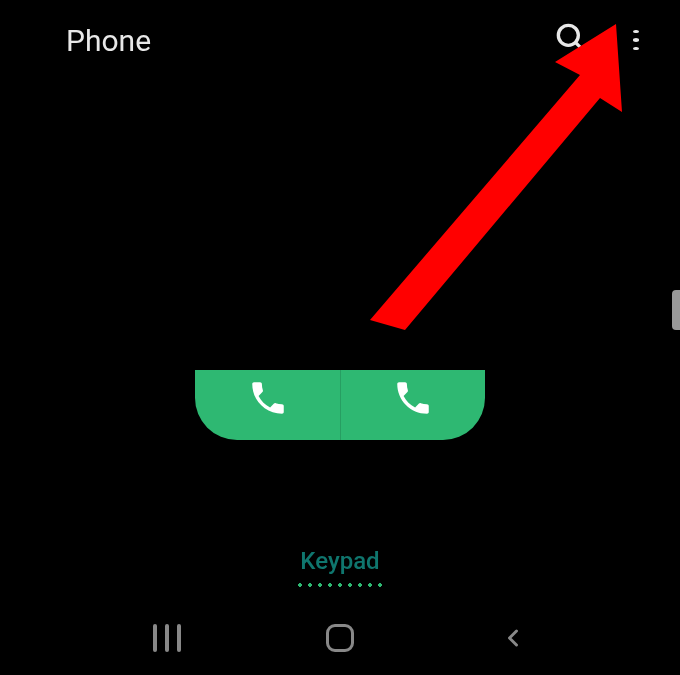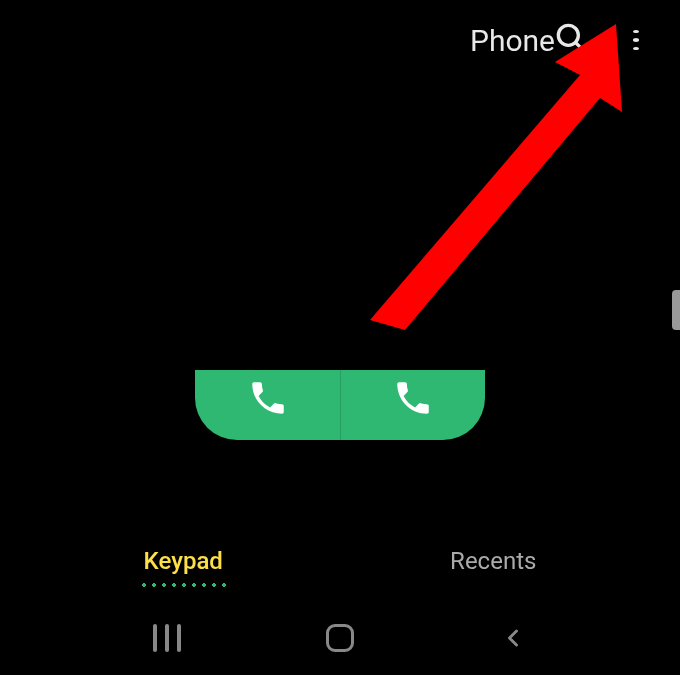--- a/index.html
+++ b/index.html
@@ -11,22 +11,22 @@
       width: 680px;
       height: 675px;
       background: #000;
       font-family: -apple-system, BlinkMacSystemFont, 'Segoe UI', Roboto, sans-serif;
       position: relative;
       overflow: hidden;
     }
     .header {
       display: flex;
       align-items: center;
-      justify-content: flex-end;
-      padding: 20px 30px 20px 45px;
+      justify-content: space-between;
+      padding: 20px 30px 20px 66px;
       height: 80px;
     }
     .app-title {
       color: #e8e8e8;
       font-size: 30px;
       font-weight: 400;
     }
     .header-actions {
       display: flex;
       align-items: center;
@@ -103,21 +103,21 @@
     }
     .tab {
       color: #aaa;
       font-size: 24px;
       font-weight: 400;
       cursor: pointer;
       padding: 10px 5px;
       position: relative;
     }
     .tab.active {
-      color: #fde047;
+      color: #0f766e;
       font-weight: 500;
     }
     .tab.active::after {
       content: '';
       position: absolute;
       bottom: -2px;
       left: 0;
       right: 0;
       height: 4px;
       background-image: radial-gradient(circle, #2eb872 2px, transparent 2px);
@@ -207,21 +207,20 @@
   </div>
   <div class="call-button">
     <svg class="phone-icon" viewBox="0 0 24 24" fill="currentColor">
       <path d="M6.62 10.79c1.44 2.83 3.76 5.14 6.59 6.59l2.2-2.2c.27-.27.67-.36 1.02-.24 1.12.37 2.33.57 3.57.57.55 0 1 .45 1 1V20c0 .55-.45 1-1 1-9.39 0-17-7.61-17-17 0-.55.45-1 1-1h3.5c.55 0 1 .45 1 1 0 1.25.2 2.45.57 3.57.11.35.03.74-.25 1.02l-2.2 2.2z"></path>
     </svg>
   </div>
 </div>
 
 <div class="tabs">
   <div class="tab active">Keypad</div>
-  <div class="tab">Recents</div>
 </div>
 
 <div class="nav-bar">
   <div class="nav-button">
     <div class="nav-recent">
       <span></span>
       <span></span>
       <span></span>
     </div>
   </div>

